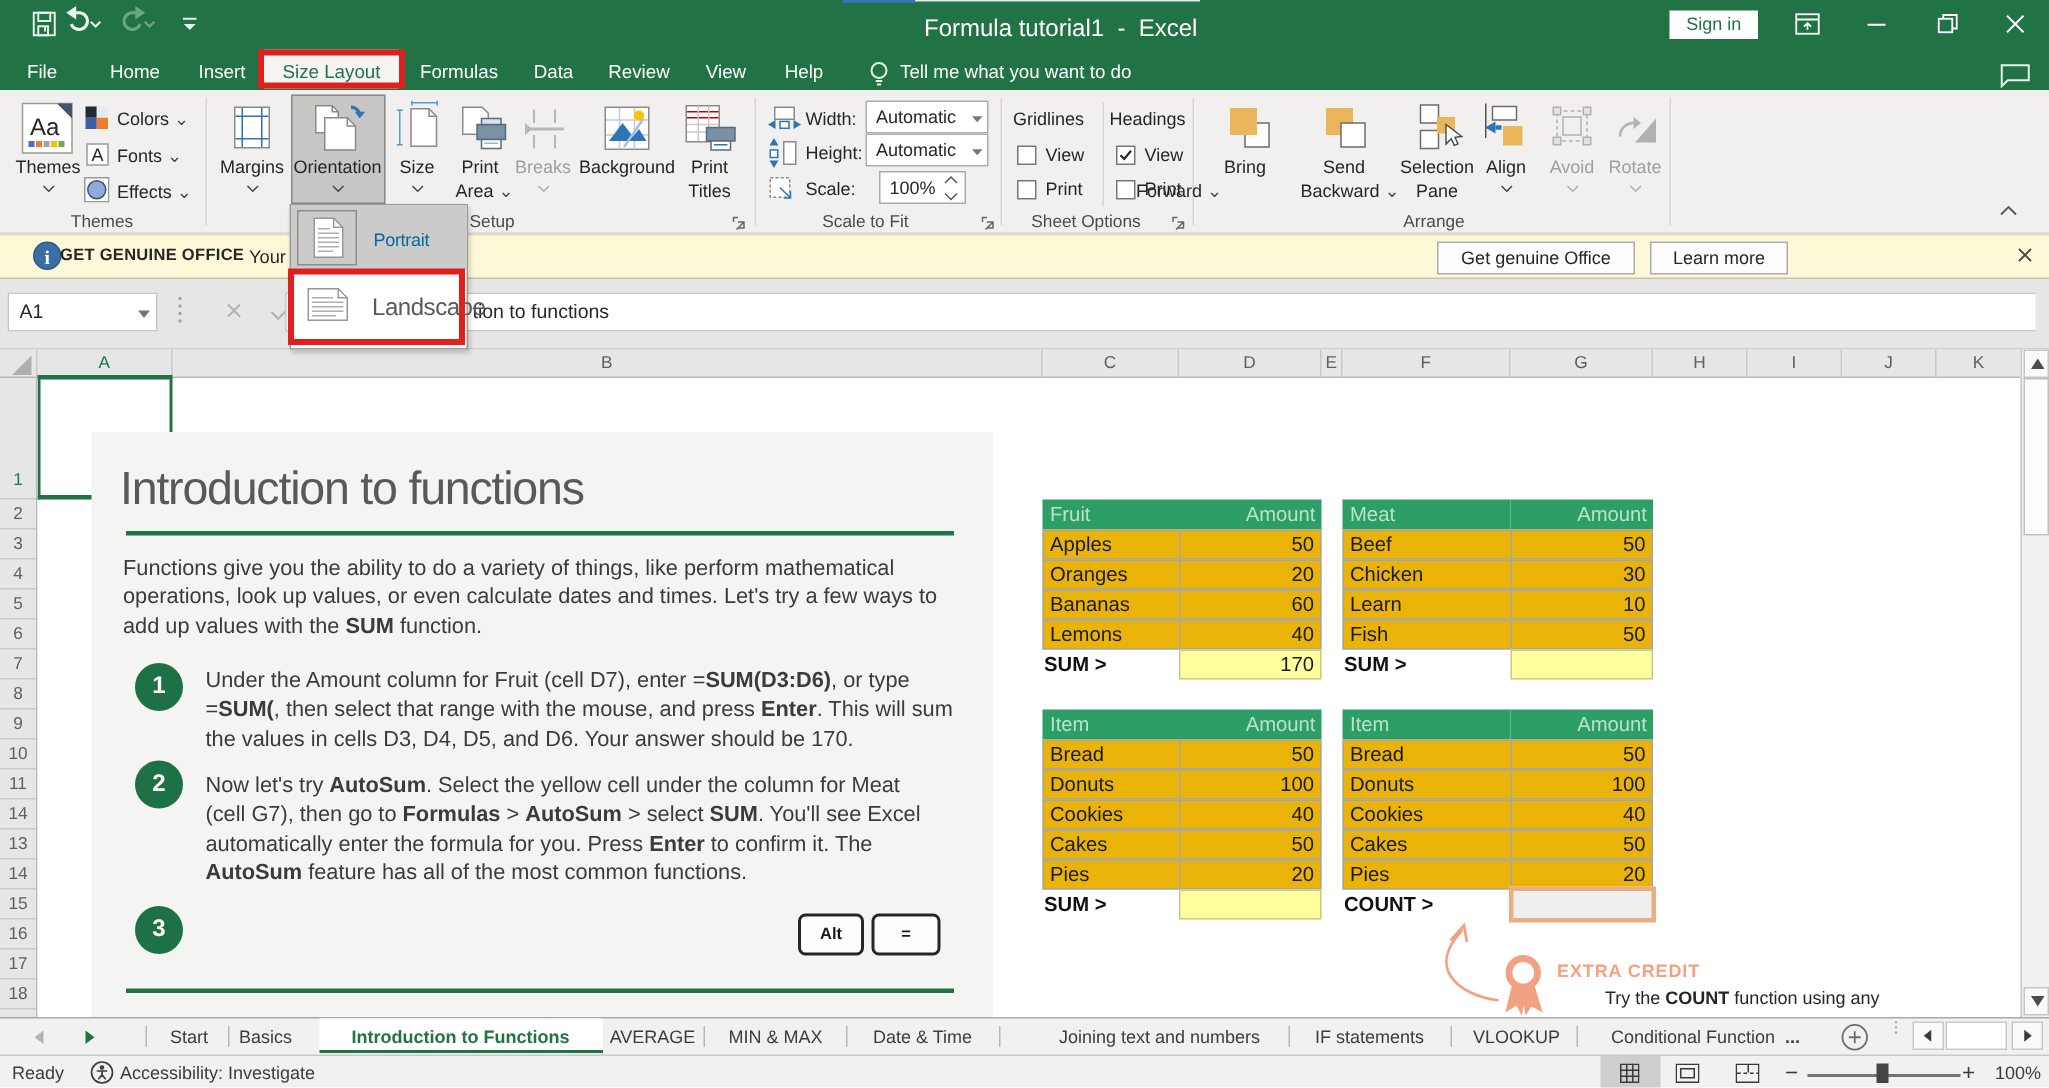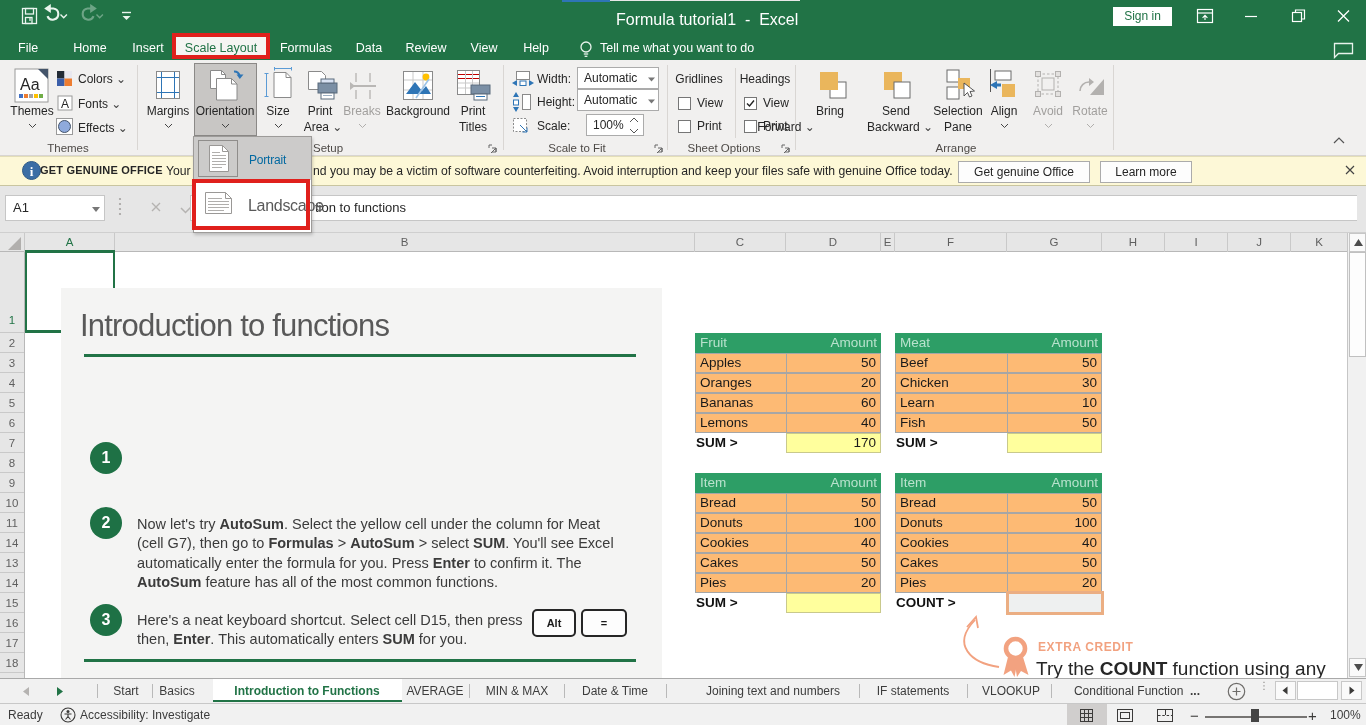--- a/index.html
+++ b/index.html
@@ -22,21 +22,21 @@
 #rowhead{left:0;top:252px;width:25px;height:426px;background:#e6e6e6;border-right:1px solid #b8b8b8}
 .rowcell{position:absolute;left:0;width:24px;border-bottom:1px solid #c9c9c9;font-size:11.5px;color:#5f5f5f;text-align:center}
 #grid{left:25px;top:252px;width:1322px;height:426px;background:#fff;overflow:hidden}
 #page{position:absolute;left:36px;top:36px;width:601px;height:390px;background:#f4f4f3}
 #vscroll{left:1347px;top:233px;width:19px;height:445px;background:#f1f1f1;border-left:1px solid #c6c6c6}
 #tabstrip{left:0;top:678px;width:1366px;height:25px;background:#f1f1f1;border-top:1px solid #a9a9a9}
 .sheettab{position:absolute;top:0;height:24px;line-height:24px;font-size:12px;color:#3c3c3c;white-space:nowrap}
 .tabsep{position:absolute;top:5px;width:1px;height:14px;background:#b9b9b9}
 #statusbar{left:0;top:703px;width:1366px;height:22px;background:#f1f1f1;border-top:1px solid #c8c8c8;font-size:12px;color:#3c3c3c}
 .tbl-h{position:absolute;height:20px;background:#2d9e66;color:#b9e2cd;font-size:13.5px;line-height:20px}
-.tbl-c{position:absolute;height:20px;background:#fdba74;border:1px solid #a6a6a6;font-size:13.5px;line-height:18px;color:#1a1a1a}
+.tbl-c{position:absolute;height:20px;background:#eab308;border:1px solid #a6a6a6;font-size:13.5px;line-height:18px;color:#1a1a1a}
 .tbl-s{position:absolute;height:20px;font-size:13.5px;line-height:20px;color:#111;font-weight:bold}
 .yel{background:#ffff9d;border:1px solid #c9c98c}
 .doc{color:#3b3b3b;font-size:14.5px;line-height:19.4px}
 .circ{position:absolute;width:32px;height:32px;border-radius:50%;background:#1e7145;color:#fff;font-size:16px;font-weight:bold;text-align:center;line-height:32px}
 .key{position:absolute;width:44px;height:28px;border:2px solid #262626;border-radius:5px;background:#fdfdfd;font-size:11px;font-weight:bold;text-align:center;line-height:24px;color:#1a1a1a}
 .salmon{color:#f2a280}
 </style>
 </head>
 <body>
 
@@ -81,21 +81,21 @@
   <path d="M115.5 12.5 v-2.5 h9 v9 h-2.5"></path>
   <path d="M158 10.5 l11 11 m0 -11 l-11 11" stroke-width="1.3"></path>
  </g>
 </svg>
 </div>
 
 <div class="tab" style="left:18px">File</div>
 <div class="tab ctr" style="left:90px">Home</div>
 <div class="tab ctr" style="left:148px">Insert</div>
 <div class="ab" style="left:176px;top:33px;width:90px;height:26px;background:#f5f4f2"></div>
-<div class="tab ctr" style="left:221px;color:#217346">Scale Layout</div>
+<div class="tab ctr" style="left:221px;color:#217346">Size Layout</div>
 <div class="ab" style="left:172px;top:33px;width:98px;height:26px;border:4px solid #e0201c"></div>
 <div class="tab ctr" style="left:306px">Formulas</div>
 <div class="tab ctr" style="left:369px">Data</div>
 <div class="tab ctr" style="left:426px">Review</div>
 <div class="tab ctr" style="left:484px">View</div>
 <div class="tab ctr" style="left:536px">Help</div>
 <div class="tab" style="left:600px">Tell me what you want to do</div>
 <div class="ab" id="bulb" style="left:576px;top:39px">
 <svg width="20" height="20" viewBox="0 0 20 20">
  <g stroke="#e8f3ec" fill="none" stroke-width="1.3">
@@ -378,21 +378,20 @@
  <svg class="ab" style="left:1332px;top:76px" width="14" height="10" viewBox="0 0 14 10">
       <path d="M2 7 l5-5 5 5" stroke="#555" stroke-width="1.2" fill="none"></path>
     </svg>
 </div>
 
 <div class="ab" id="msgbar"></div>
 <div class="ab" id="msgbar-content" style="left:0;top:156px;width:1366px;height:30px">
  <div class="ab" style="left:22px;top:5px;width:19px;height:19px;border-radius:50%;background:#3b6ea5;border:1px solid #2d5986;color:#fff;font-size:13px;font-weight:bold;text-align:center;line-height:19px;font-family:'Liberation Serif',serif">i</div>
  <div class="ab" style="left:40px;top:8px;font-size:11px;font-weight:bold;color:#262626;letter-spacing:0.2px">GET GENUINE OFFICE</div>
  <div class="ab" style="left:166px;top:8px;font-size:12.2px;color:#262626">Your</div>
- <div class="ab" style="left:313px;top:8px;font-size:12.2px;color:#262626;white-space:nowrap">nd you may be a victim of software counterfeiting. Avoid interruption and keep your files safe with genuine Office today.</div>
  <div class="ab" style="left:958px;top:5px;width:132px;height:22px;background:#fdfdfd;border:1px solid #ababab;font-size:12px;color:#262626;text-align:center;line-height:20px">Get genuine Office</div>
  <div class="ab" style="left:1100px;top:5px;width:92px;height:22px;background:#fdfdfd;border:1px solid #ababab;font-size:12px;color:#262626;text-align:center;line-height:20px">Learn more</div>
  <svg class="ab" style="left:1344px;top:8px" width="12" height="12" viewBox="0 0 12 12">
       <path d="M2 2 l8 8 m0-8 l-8 8" stroke="#444" stroke-width="1.2" fill="none"></path>
     </svg>
 </div>
 
 <div class="ab" id="fbar"></div>
 <div class="ab" id="fbar-content" style="left:0;top:186px;width:1366px;height:47px">
  <div class="ab" style="left:5px;top:9px;width:100px;height:26px;background:#fff;border:1px solid #c6c6c6"></div>
@@ -459,25 +458,26 @@
 <div class="ab" id="grid">
  <div id="page"></div>
 
  <div class="ab" style="left:0;top:0;width:90px;height:1px;background:#217346"></div>
  <div class="ab" style="left:0;top:0;width:2px;height:81px;background:#217346"></div>
  <div class="ab" style="left:88px;top:0;width:2px;height:36px;background:#217346"></div>
  <div class="ab" style="left:0;top:78px;width:36px;height:3px;background:#217346"></div>
 
  <div class="ab" style="left:55px;top:56px;font-size:31px;color:#595959;font-weight:300;letter-spacing:-0.8px">Introduction to functions</div>
  <div class="ab" style="left:59px;top:102px;width:552px;height:3px;background:#217346"></div>
+ <div class="ab doc" style="left:57px;top:118px;white-space:nowrap">Functions give you the ability to do a variety of things, like perform mathematical<br>operations, look up values, or even calculate dates and times. Let's try a few ways to<br>add up values with the <b>SUM</b> function.</div>
  <div class="circ" style="left:65px;top:190px">1</div>
+ <div class="ab doc" style="left:112px;top:193px;white-space:nowrap">Under the Amount column for Fruit (cell D7), enter =<b>SUM(D3:D6)</b>, or type<br>=<b>SUM(</b>, then select that range with the mouse, and press <b>Enter</b>. This will sum<br>the values in cells D3, D4, D5, and D6. Your answer should be 170.</div>
  <div class="circ" style="left:65px;top:255px">2</div>
  <div class="ab doc" style="left:112px;top:263px;white-space:nowrap">Now let's try <b>AutoSum</b>. Select the yellow cell under the column for Meat<br>(cell G7), then go to <b>Formulas</b> &gt; <b>AutoSum</b> &gt; select <b>SUM</b>. You'll see Excel<br>automatically enter the formula for you. Press <b>Enter</b> to confirm it. The<br><b>AutoSum</b> feature has all of the most common functions.</div>
  <div class="circ" style="left:65px;top:352px">3</div>
- <div class="ab doc" style="left:112px;top:359px;white-space:nowrap">Here's a neat keyboard shortcut. Select cell D15, then press<br>then, <b>Enter</b>. This automatically enters <b>SUM</b> for you.</div>
  <div class="key" style="left:507px;top:357px">Alt</div>
  <div class="key" style="left:556px;top:357px;width:46px">=</div>
  <div class="ab" style="left:59px;top:407px;width:552px;height:3px;background:#217346"></div>
 
  <div class="tbl-h" style="left:670px;top:81px;width:91px;padding-left:5px">Fruit</div>
  <div class="tbl-h" style="left:761px;top:81px;width:95px;padding-right:4px;text-align:right">Amount</div>
  <div class="tbl-c" style="left:670px;top:101px;width:92px;padding-left:4px">Apples</div>
  <div class="tbl-c" style="left:761px;top:101px;width:95px;padding-right:4px;text-align:right">50</div>
  <div class="tbl-c" style="left:670px;top:121px;width:92px;padding-left:4px">Oranges</div>
  <div class="tbl-c" style="left:761px;top:121px;width:95px;padding-right:4px;text-align:right">20</div>
@@ -536,21 +536,21 @@
   <path d="M22 22 L31 12 L33 23" stroke="#f2a280" stroke-width="1.8" fill="none"></path>
  </svg>
  <svg class="ab" style="left:975px;top:384px" width="31" height="42" viewBox="0 0 31 42">
   <g fill="#f2a280">
    <path d="M8 21 L3.5 39 L11 34.5 L14.5 41 L18 23 Z"></path>
    <path d="M23 21 L28.5 39 L21 35 L17 41 L14 23 Z"></path>
   </g>
   <circle cx="15.5" cy="12.5" r="9.5" fill="none" stroke="#f2a280" stroke-width="4.6"></circle>
  </svg>
  <div class="ab salmon" style="left:1013px;top:388px;font-size:12px;letter-spacing:0.6px;font-weight:bold">EXTRA CREDIT</div>
- <div class="ab" style="left:1011px;top:406px;font-size:19px;color:#262626;white-space:nowrap">Try the <b>COUNT</b> function using any</div>
+ <div class="ab" style="left:1045px;top:406px;font-size:12px;color:#262626;white-space:nowrap">Try the <b>COUNT</b> function using any</div>
 </div>
 
 <div class="ab" id="vscroll">
  <div class="ab" style="left:1px;top:0;width:17px;height:19px;background:#fafafa;border:1px solid #c6c6c6"></div>
  <svg class="ab" style="left:6px;top:6px" width="9" height="8" viewBox="0 0 9 8">
       <polygon points="4.5,0 9,7 0,7" fill="#4d4d4d"></polygon>
     </svg>
  <div class="ab" style="left:1px;top:19px;width:17px;height:105px;background:#fdfdfd;border:1px solid #c0c0c0"></div>
  <div class="ab" style="left:1px;top:425px;width:17px;height:19px;background:#fafafa;border:1px solid #c6c6c6"></div>
  <svg class="ab" style="left:6px;top:431px" width="9" height="8" viewBox="0 0 9 8">

